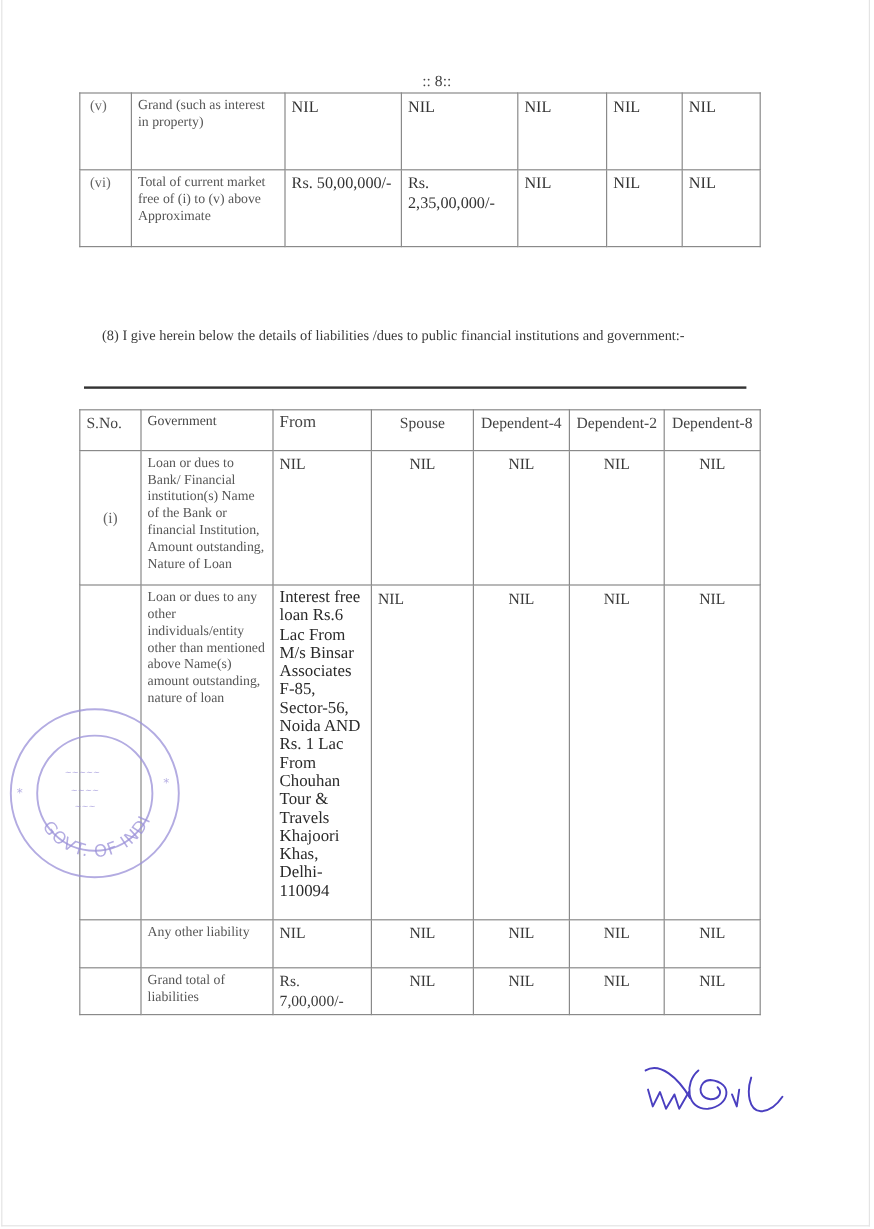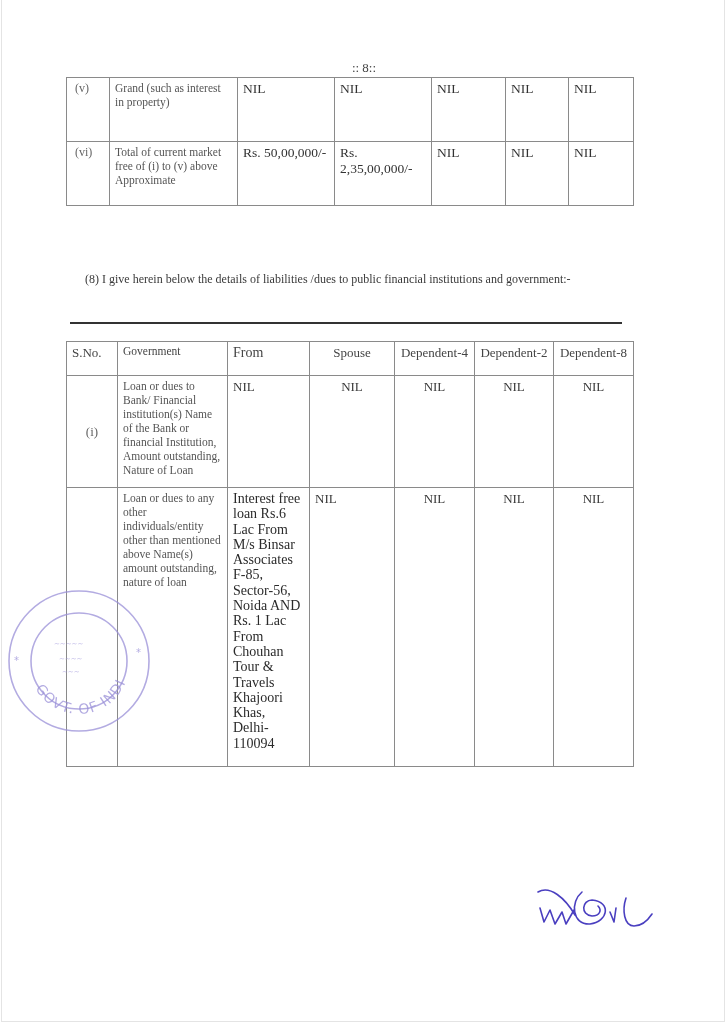--- a/index.html
+++ b/index.html
@@ -99,20 +99,38 @@
   </tr>
   <tr style="height:279px">
     <td class="serial2"></td>
     <td class="desc">Loan or dues to any other individuals/entity other than mentioned above Name(s) amount outstanding, nature of loan</td>
     <td class="self">Interest free loan Rs.6 Lac From M/s Binsar Associates F-85, Sector-56, Noida AND Rs. 1 Lac From Chouhan Tour &amp; Travels Khajoori Khas, Delhi-110094</td>
     <td>NIL</td>
     <td class="c">NIL</td>
     <td class="c">NIL</td>
     <td class="c">NIL</td>
   </tr>
+  <tr style="height:40px">
+    <td class="serial2"></td>
+    <td class="desc">Any other liability</td>
+    <td>NIL</td>
+    <td class="c">NIL</td>
+    <td class="c">NIL</td>
+    <td class="c">NIL</td>
+    <td class="c">NIL</td>
+  </tr>
+  <tr style="height:32px">
+    <td class="serial2"></td>
+    <td class="desc">Grand total of liabilities</td>
+    <td>Rs. 7,00,000/-</td>
+    <td class="c">NIL</td>
+    <td class="c">NIL</td>
+    <td class="c">NIL</td>
+    <td class="c">NIL</td>
+  </tr>
 </tbody>
   </table>
 
 <svg class="stamp" viewBox="0 0 150 150">
   <defs>
     <path id="stamp-arc" d="M 28 95 A 50 50 0 0 0 122 95"></path>
   </defs>
   <g fill="none" stroke="#9a90d8" stroke-width="1.6" opacity="0.75">
     <circle cx="75" cy="75" r="70"></circle>
     <circle cx="75" cy="75" r="48"></circle>

